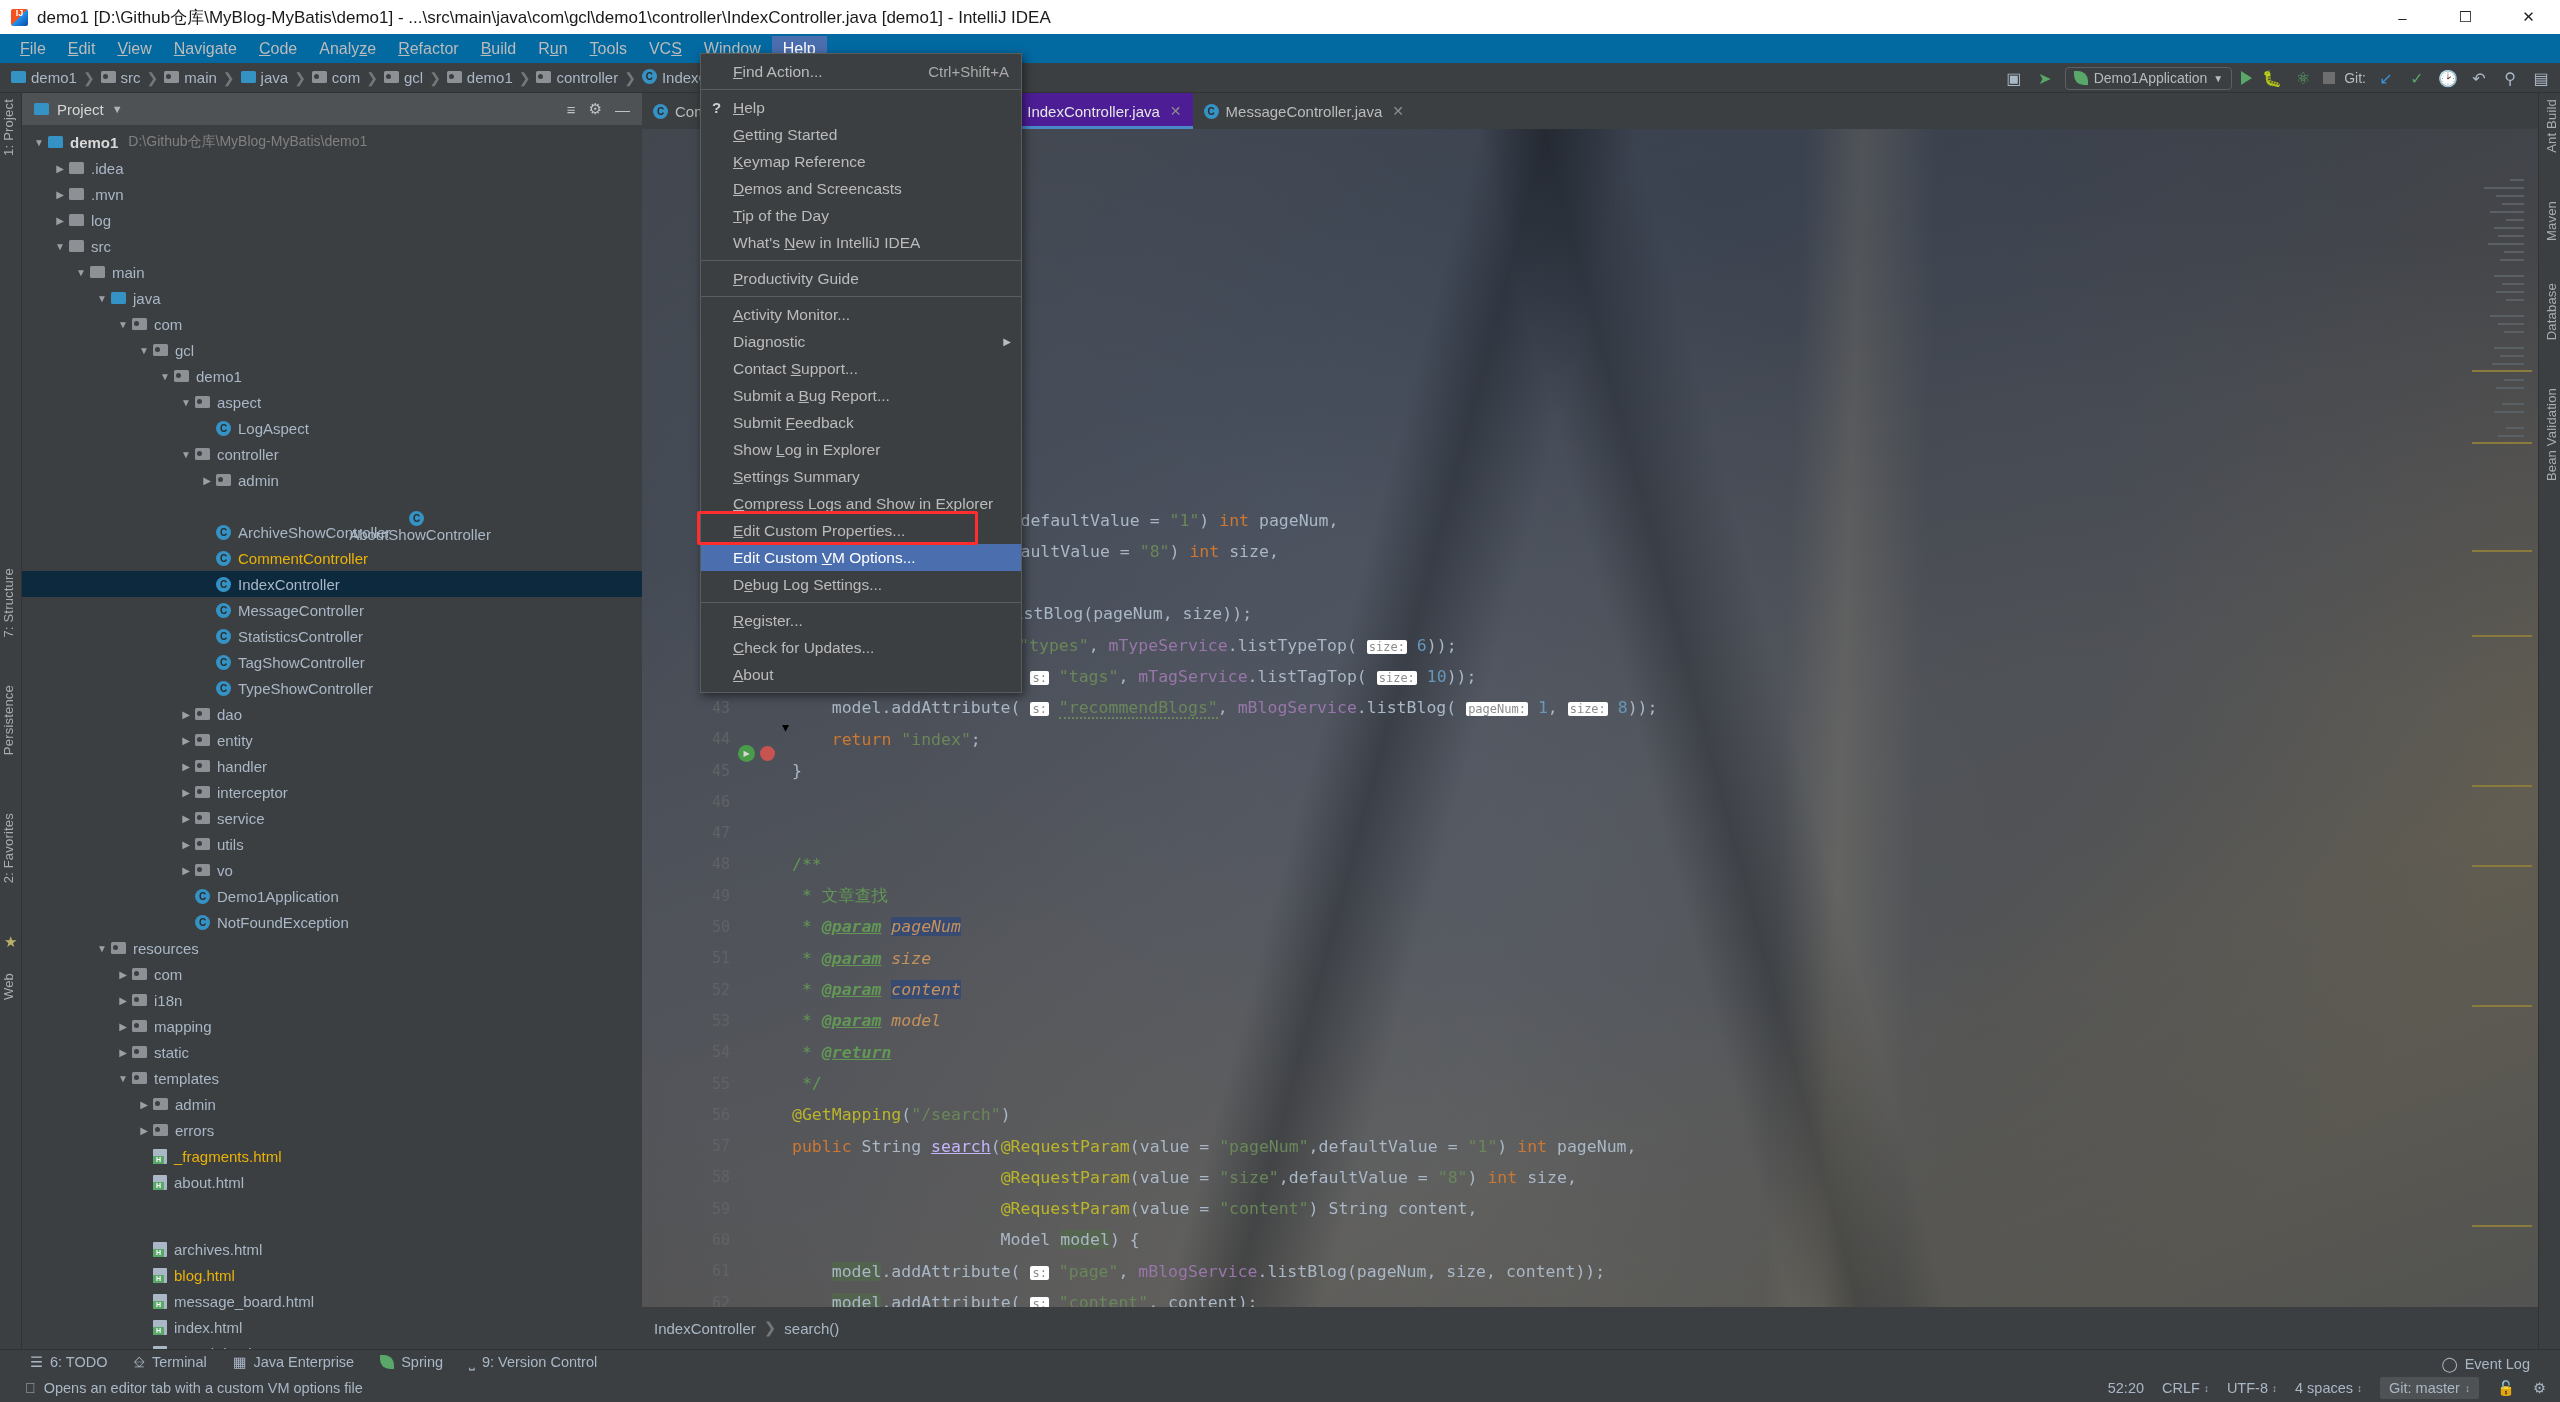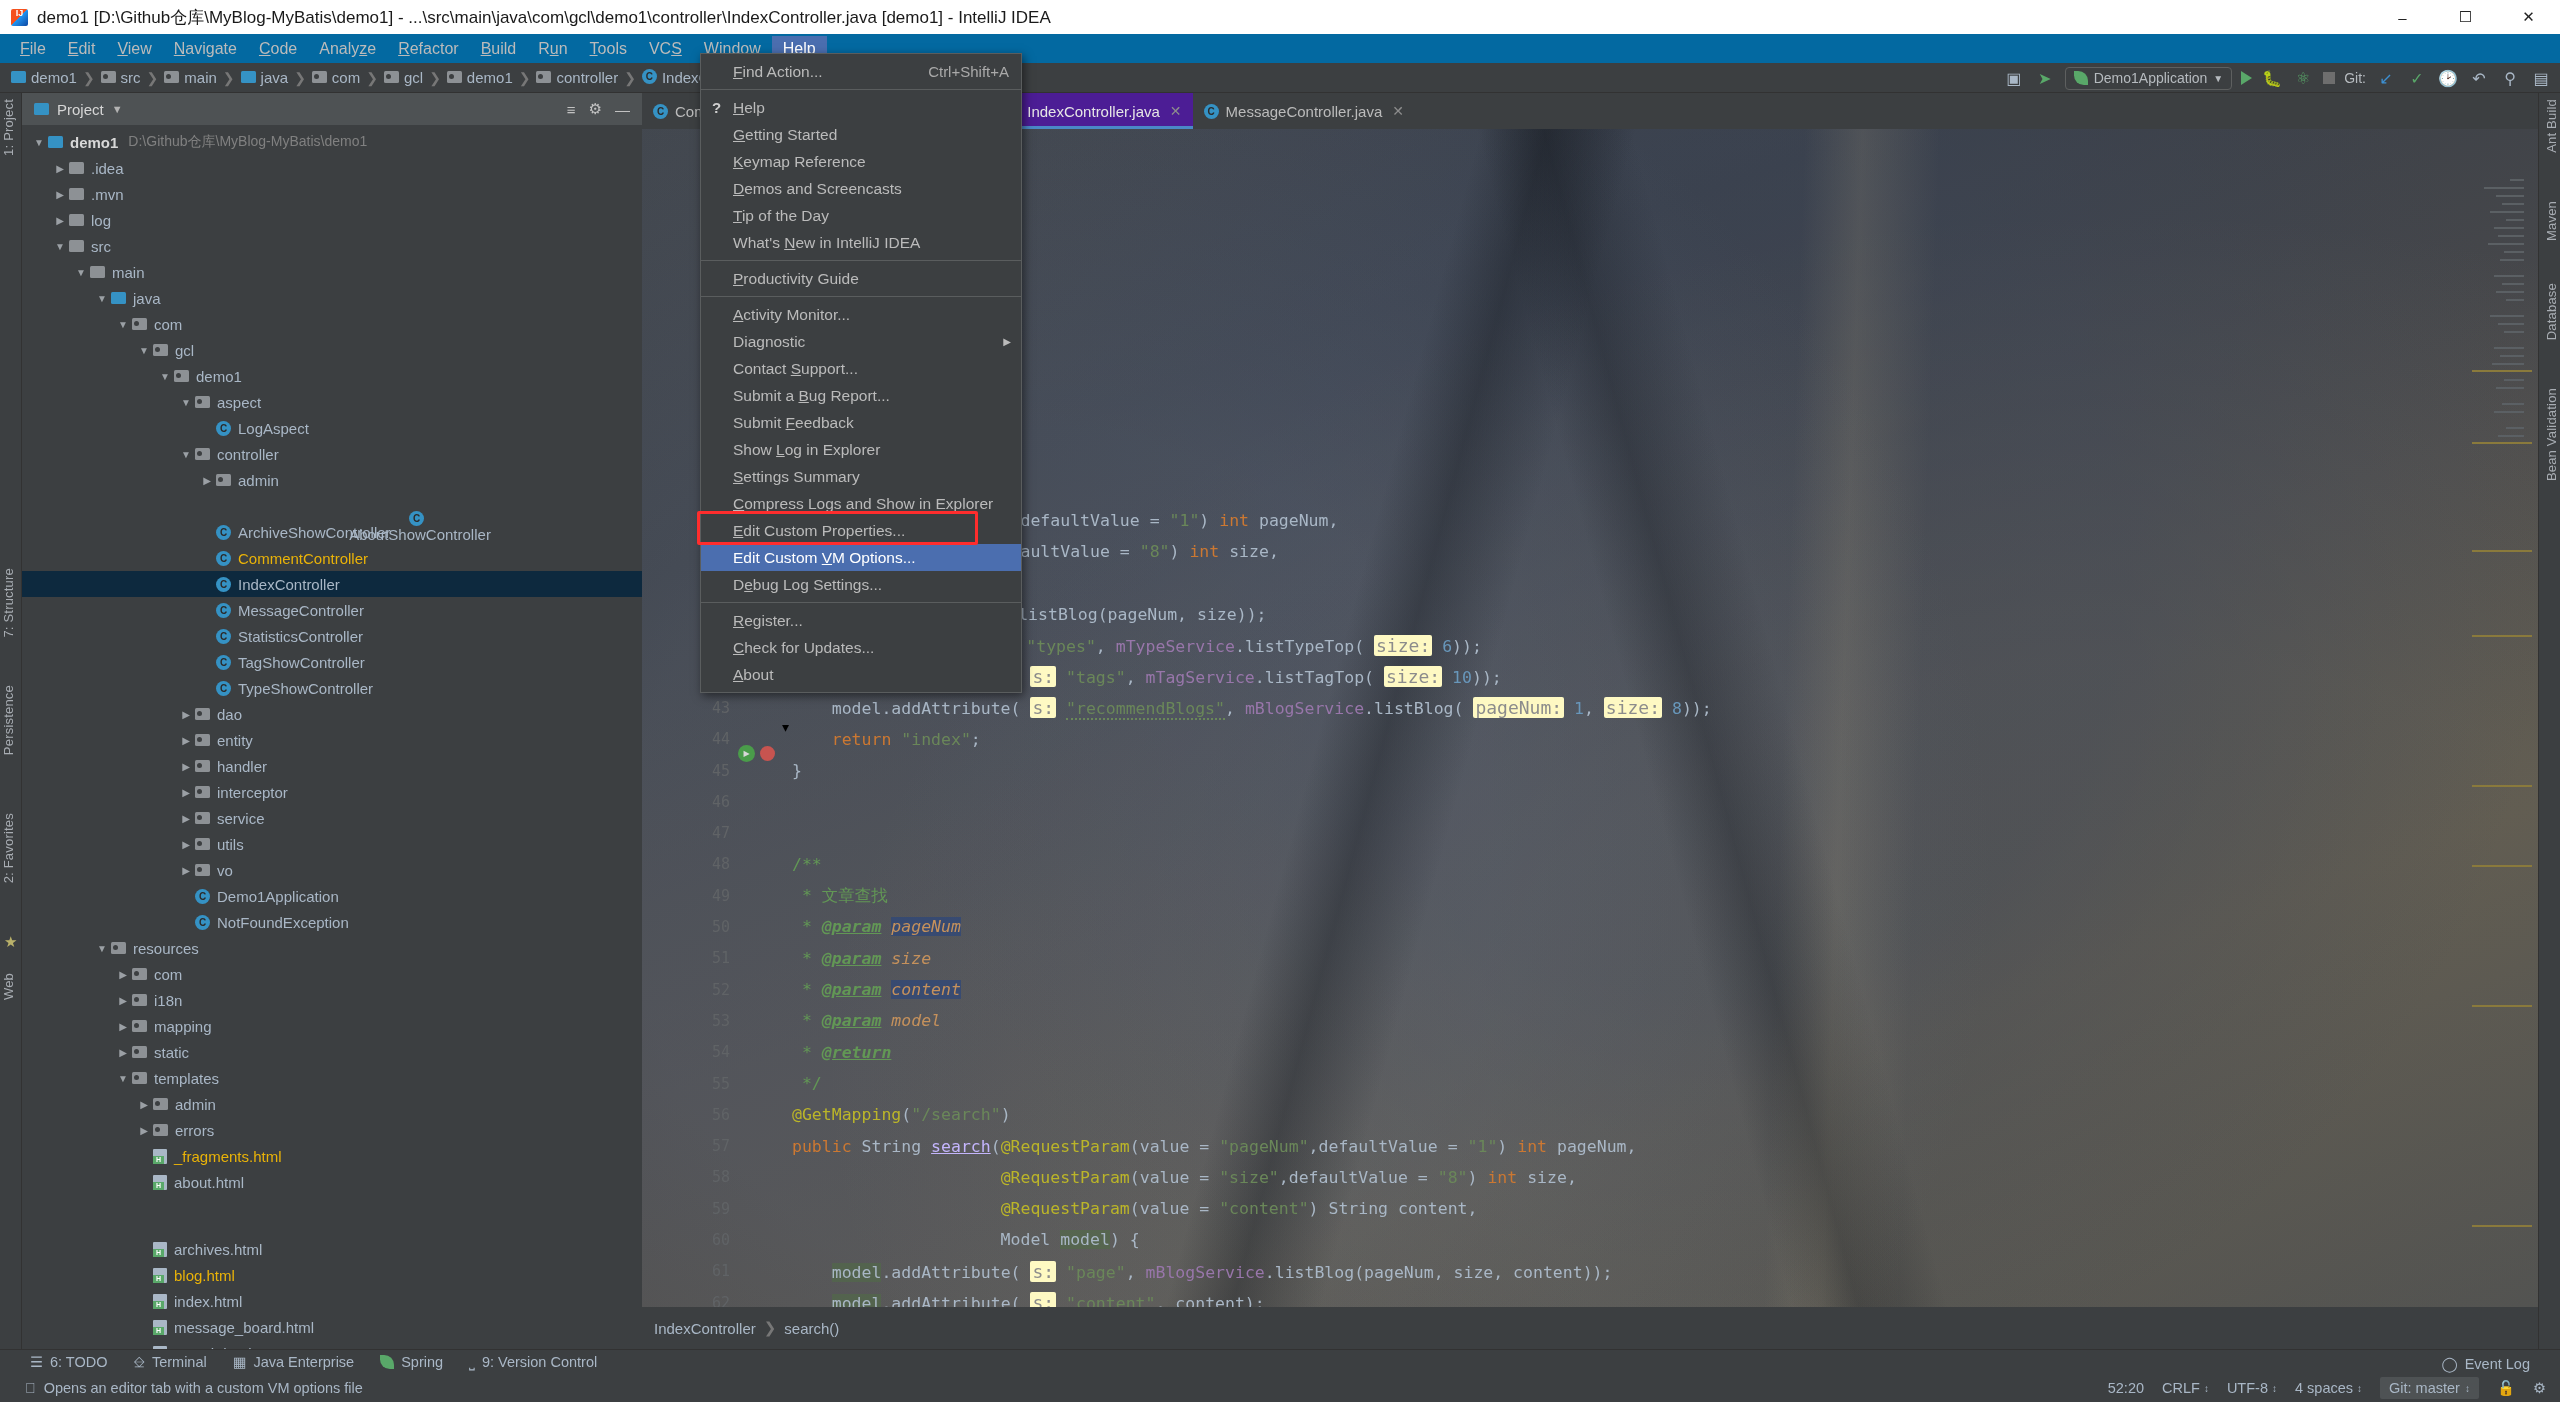--- a/index.html
+++ b/index.html
@@ -206,21 +206,21 @@
   .cl { height: 31.3px; }
   .kw { color:#cc7832; }
   .str { color:#6a8759; }
   .ann { color:#bbb529; }
   .num { color:#6897bb; }
   .meth { color:#c4b5fd;text-decoration:underline; }
   .fld { color:#9876aa; }
   .cmt { color:#629755; }
   .cmt-tag { color:#629755; font-style:italic; text-decoration: underline; font-weight:bold; }
   .cmt-par { color:#c5915c; font-style:italic; }
-  .hint { background:#fef9c3; color:#8c8c8c; border-radius:2px; padding: 0 2px; font-size: 18px; }
+  .hint { background:#ffffff; color:#8c8c8c; border-radius:2px; padding: 0 2px; font-size: 12px; }
   .sel-hl { background: rgba(33,66,131,.55); }
   .grn-hl { background: rgba(80,110,70,.55); }
   .sq { border-bottom: 2px dotted #6a8759; }
 
   
   #codemap {
     position:absolute; right:0; top:36px; width: 112px; bottom: 42px;
   }
   .cmline { position:absolute; height:2px; background:#5b6064; }
   .cmmark { position:absolute; right:6px; width:60px; height:2px; background:#8a7a3c; }
@@ -704,28 +704,28 @@
         <span class="tic">
           <span class="html-ic"></span>
         </span>
         <span class="label blue">blog.html</span>
       </div>
       <div class="trow" style="padding-left: 113px;">
         <span class="arrow none"></span>
         <span class="tic">
           <span class="html-ic"></span>
         </span>
+        <span class="label">message_board.html</span>
+      </div>
+      <div class="trow" style="padding-left: 113px;">
+        <span class="arrow none"></span>
+        <span class="tic">
+          <span class="html-ic"></span>
+        </span>
         <span class="label">index.html</span>
-      </div>
-      <div class="trow" style="padding-left: 113px;">
-        <span class="arrow none"></span>
-        <span class="tic">
-          <span class="html-ic"></span>
-        </span>
-        <span class="label">message_board.html</span>
       </div>
       <div class="trow" style="padding-left: 113px;">
         <span class="arrow none"></span>
         <span class="tic">
           <span class="html-ic"></span>
         </span>
         <span class="label">search.html</span>
       </div>
       <div class="trow" style="padding-left: 113px;">
         <span class="arrow none"></span>

